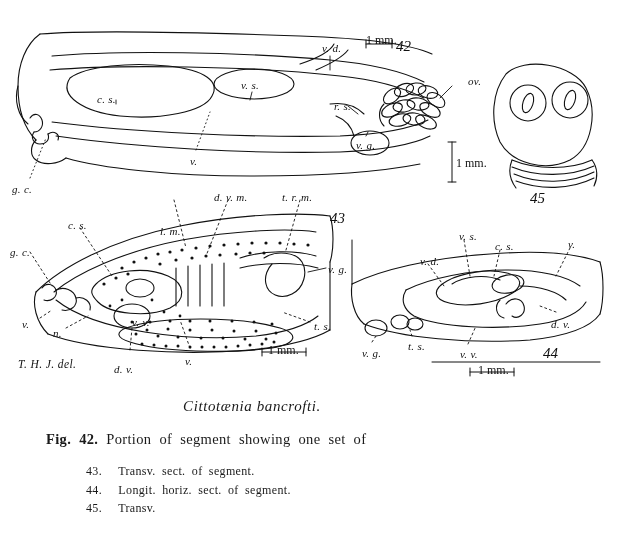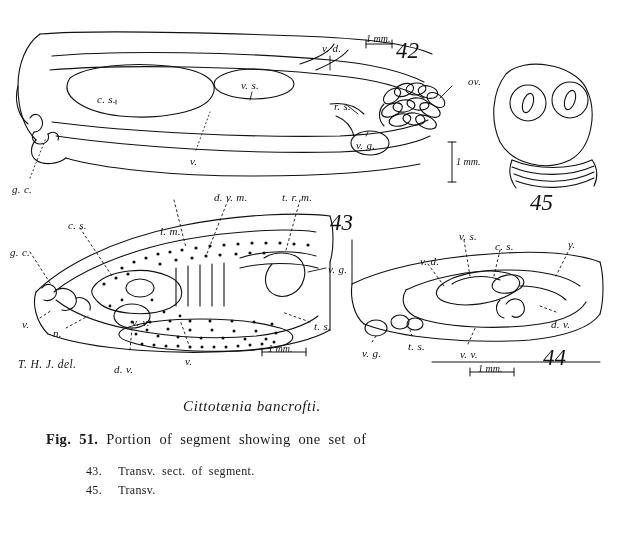--- a/index.html
+++ b/index.html
@@ -33,29 +33,28 @@
     font-style: italic;
     font-size: 11px;
     color: #111;
     white-space: nowrap;
     letter-spacing: 0.3px;
   }
   .fignum {
     position: absolute;
     font-family: "Liberation Serif", serif;
     font-style: italic;
-    font-size: 23px;
+    font-size: 15px;
     color: #111;
     white-space: nowrap;
   }
   .scalelabel {
     position: absolute;
     font-family: "Liberation Serif", serif;
-    font-size: 10px;
-    font-style: italic;
+    font-size: 12px;
     color: #111;
     white-space: nowrap;
   }
   .artist {
     position: absolute;
     font-family: "Liberation Serif", serif;
     font-style: italic;
     font-size: 11.5px;
     color: #111;
     white-space: nowrap;
@@ -379,29 +378,33 @@
   <div class="lbl" style="left:460px; top:348px;">v. v.</div>
 
   <div class="artist" style="left:18px; top:358px;">T. H. J. del.</div>
 
   <div id="caption">
     <div class="species">Cittotænia bancrofti.</div>
 
     <div class="caprow" style="margin-top:14px;">
       <div class="cap-main">
         <span class="mainline">
-          <b>Fig. 51.</b>
+          <b>Fig. 42.</b>
           <span>Portion of segment showing one set of</span>
         </span>
       </div>
     </div>
 
     <div class="capitem" style="margin-top:12px;">
       <span class="num">43.</span>
       <span>Transv. sect. of segment.</span>
+    </div>
+    <div class="capitem">
+      <span class="num">44.</span>
+      <span>Longit. horiz. sect. of segment.</span>
     </div>
     <div class="capitem">
       <span class="num">45.</span>
       <span>Transv.</span>
     </div>
   </div>
 
 </div>
 
 </body></html>

